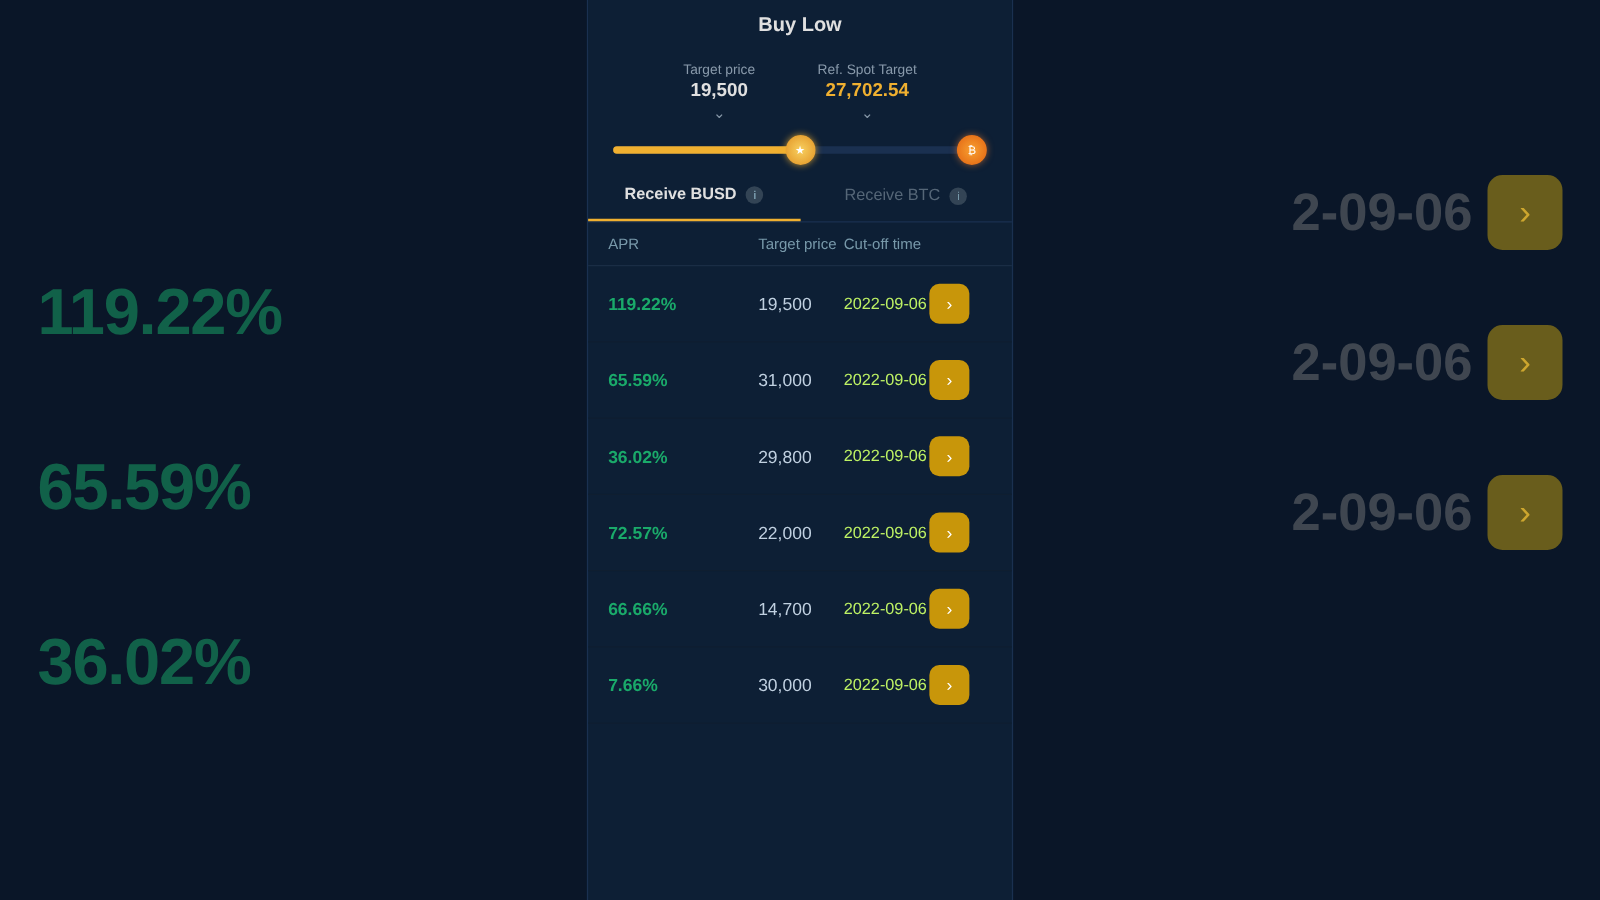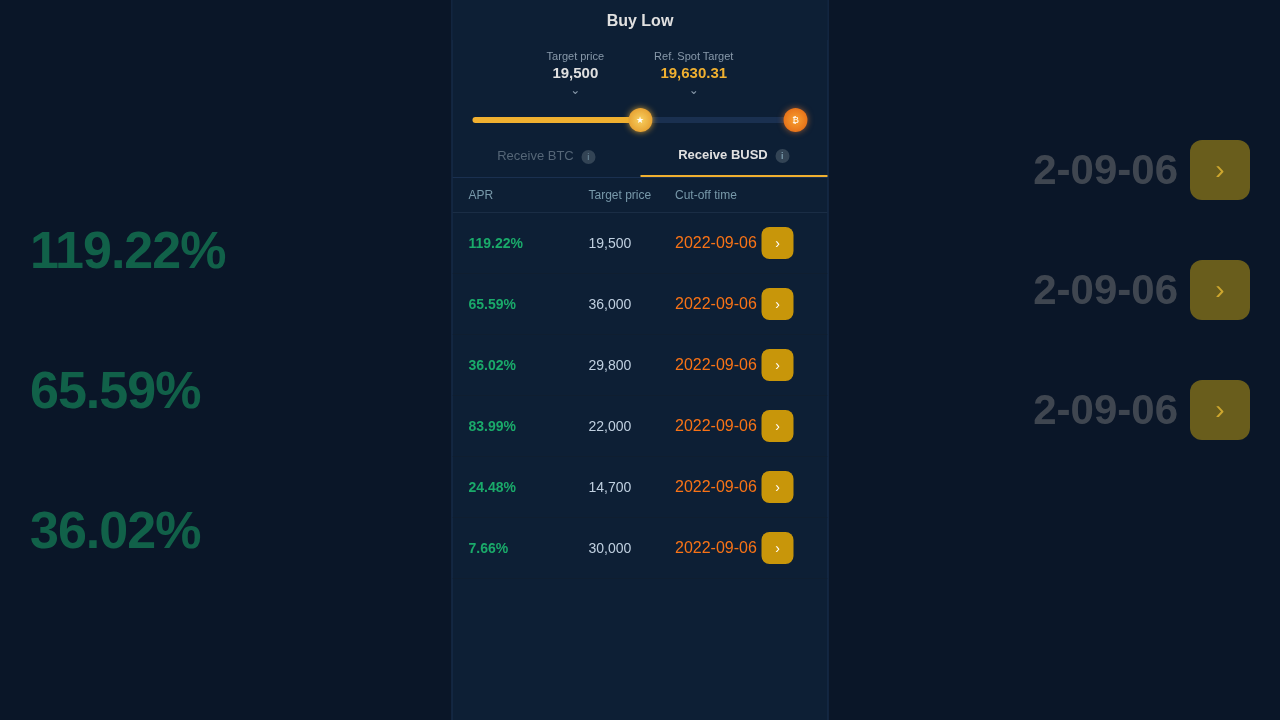--- a/index.html
+++ b/index.html
@@ -60,21 +60,21 @@
       font-size: 28px;
       color: #f0c030;
     }
 
     
     .main-panel {
       position: absolute;
       left: 50%;
       transform: translateX(-50%);
       top: 0;
-      width: 377px;
+      width: 341px;
       height: 720px;
       background: #0d1f35;
       border-left: 1px solid #1a3050;
       border-right: 1px solid #1a3050;
       display: flex;
       flex-direction: column;
     }
 
     
     .header {
@@ -224,22 +224,22 @@
     .apr-value {
       font-size: 14px;
       font-weight: 600;
       color: #1aaa6a;
     }
     .target-value {
       font-size: 14px;
       color: #c0d0e0;
     }
     .cutoff-value {
-      font-size: 16px;
-      color: #f97316;
+      font-size: 13px;
+      color: #bef264;
     }
     .arrow-btn {
       width: 32px; height: 32px;
       background: #c8960a;
       border-radius: 8px;
       display: flex; align-items: center; justify-content: center;
       font-size: 14px;
       color: #fff;
       cursor: pointer;
       border: none;
@@ -280,78 +280,78 @@
   </div>
 
   <div class="price-row">
     <div class="price-col">
       <span class="price-label">Target price</span>
       <span class="price-value">19,500</span>
       <span class="chevron-down">⌄</span>
     </div>
     <div class="price-col">
       <span class="price-label">Ref. Spot Target</span>
-      <span class="price-value highlight">19,630.31</span>
+      <span class="price-value highlight">27,702.54</span>
       <span class="chevron-down">⌄</span>
     </div>
   </div>
 
   <div class="slider-area">
     <div class="slider-track">
       <div class="slider-fill"></div>
       <div class="slider-thumb-left">★</div>
       <div class="slider-thumb-right">₿</div>
     </div>
   </div>
 
   <div class="toggle-row">
+    <button class="toggle-btn active">
+      <span>Receive BUSD</span>
+      <span class="info-icon">i</span>
+    </button>
     <button class="toggle-btn">
       <span>Receive BTC</span>
-      <span class="info-icon">i</span>
-    </button>
-    <button class="toggle-btn active">
-      <span>Receive BUSD</span>
       <span class="info-icon">i</span>
     </button>
   </div>
 
   <div class="table-header">
     <div class="table-header-cell">APR</div>
     <div class="table-header-cell">Target price</div>
     <div class="table-header-cell">Cut-off time</div>
     <div class="table-header-cell"></div>
   </div>
 
   <div class="table-body" id="table-body">
   <div class="table-row">
     <div class="apr-value">119.22%</div>
     <div class="target-value">19,500</div>
     <div class="cutoff-value">2022-09-06</div>
     <button class="arrow-btn">›</button>
   </div>
       <div class="table-row">
     <div class="apr-value">65.59%</div>
-    <div class="target-value">36,000</div>
+    <div class="target-value">31,000</div>
     <div class="cutoff-value">2022-09-06</div>
     <button class="arrow-btn">›</button>
   </div>
       <div class="table-row">
     <div class="apr-value">36.02%</div>
     <div class="target-value">29,800</div>
     <div class="cutoff-value">2022-09-06</div>
     <button class="arrow-btn">›</button>
   </div>
       <div class="table-row">
-    <div class="apr-value">83.99%</div>
+    <div class="apr-value">72.57%</div>
     <div class="target-value">22,000</div>
     <div class="cutoff-value">2022-09-06</div>
     <button class="arrow-btn">›</button>
   </div>
       <div class="table-row">
-    <div class="apr-value">24.48%</div>
+    <div class="apr-value">66.66%</div>
     <div class="target-value">14,700</div>
     <div class="cutoff-value">2022-09-06</div>
     <button class="arrow-btn">›</button>
   </div>
       <div class="table-row">
     <div class="apr-value">7.66%</div>
     <div class="target-value">30,000</div>
     <div class="cutoff-value">2022-09-06</div>
     <button class="arrow-btn">›</button>
   </div>

